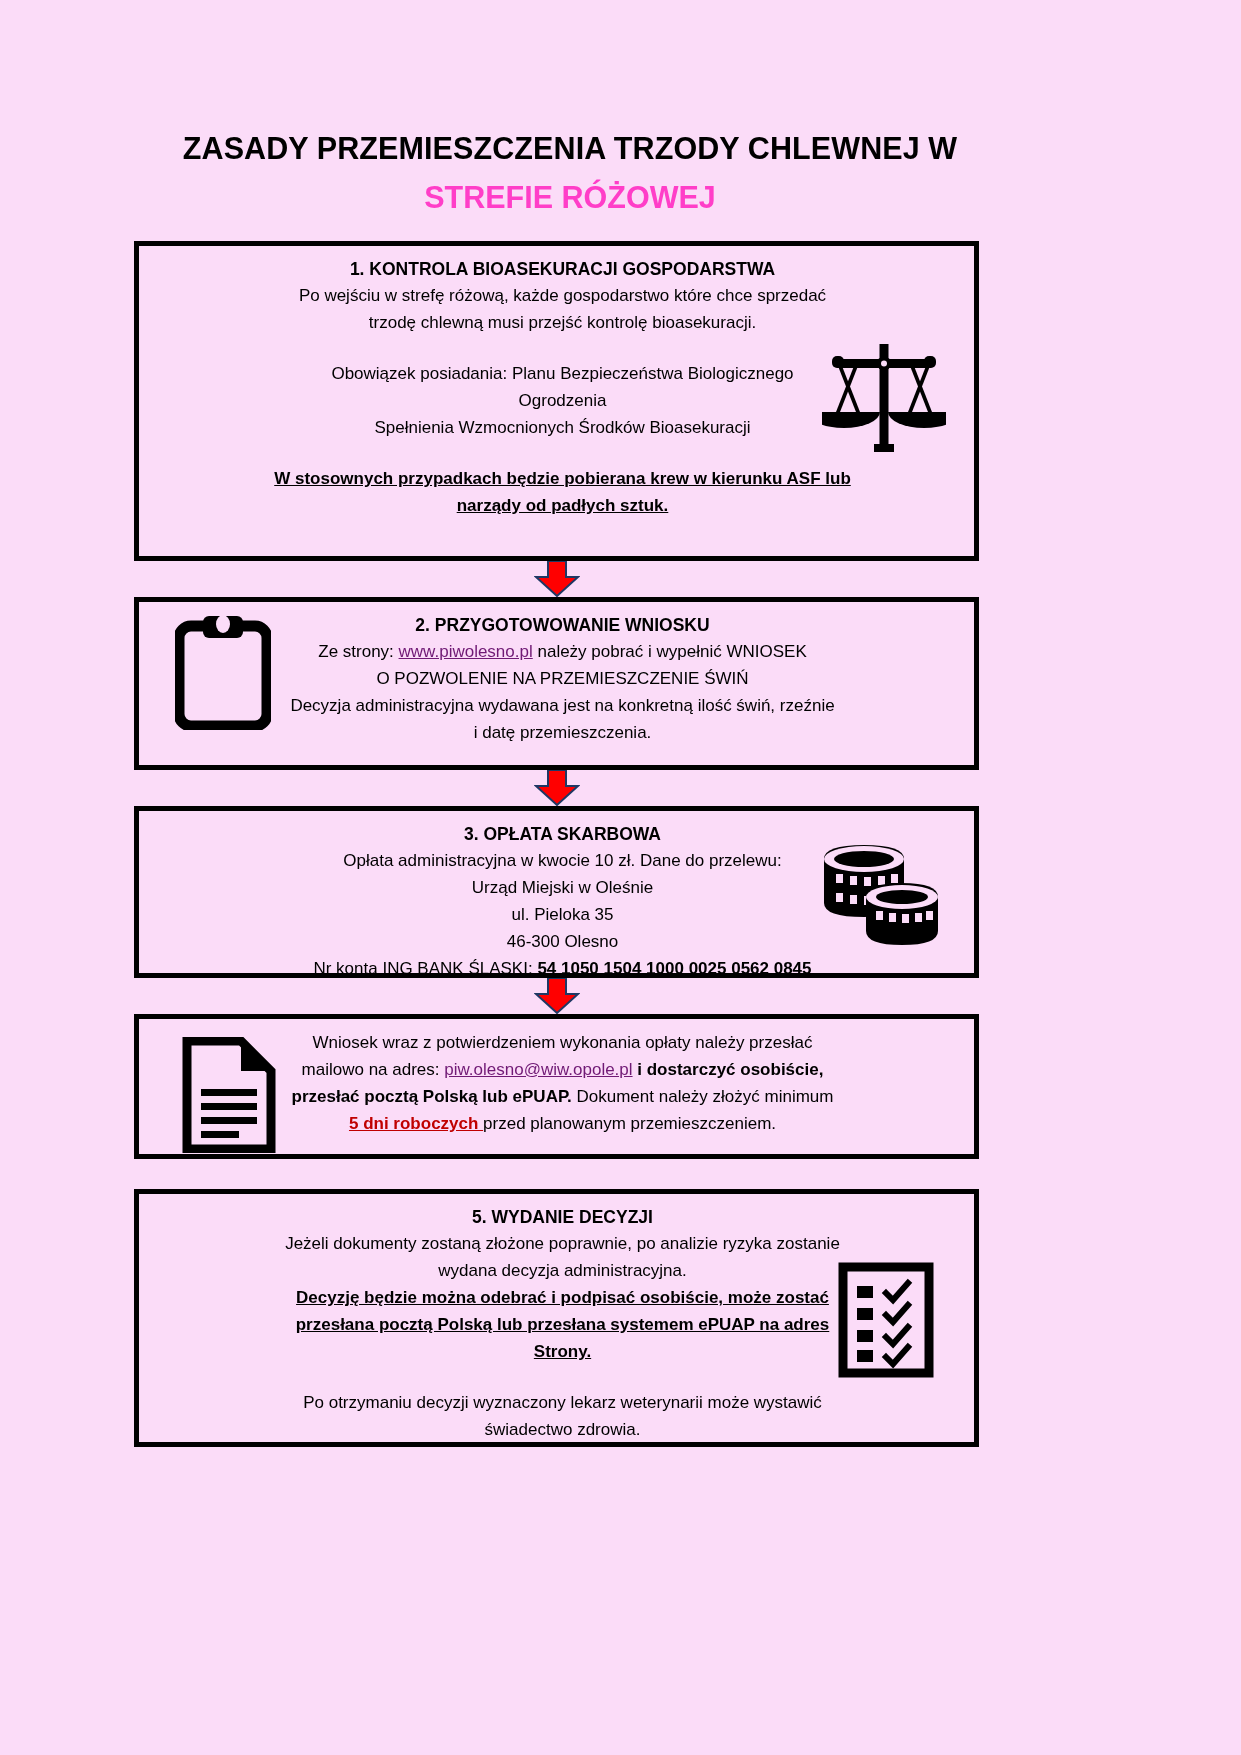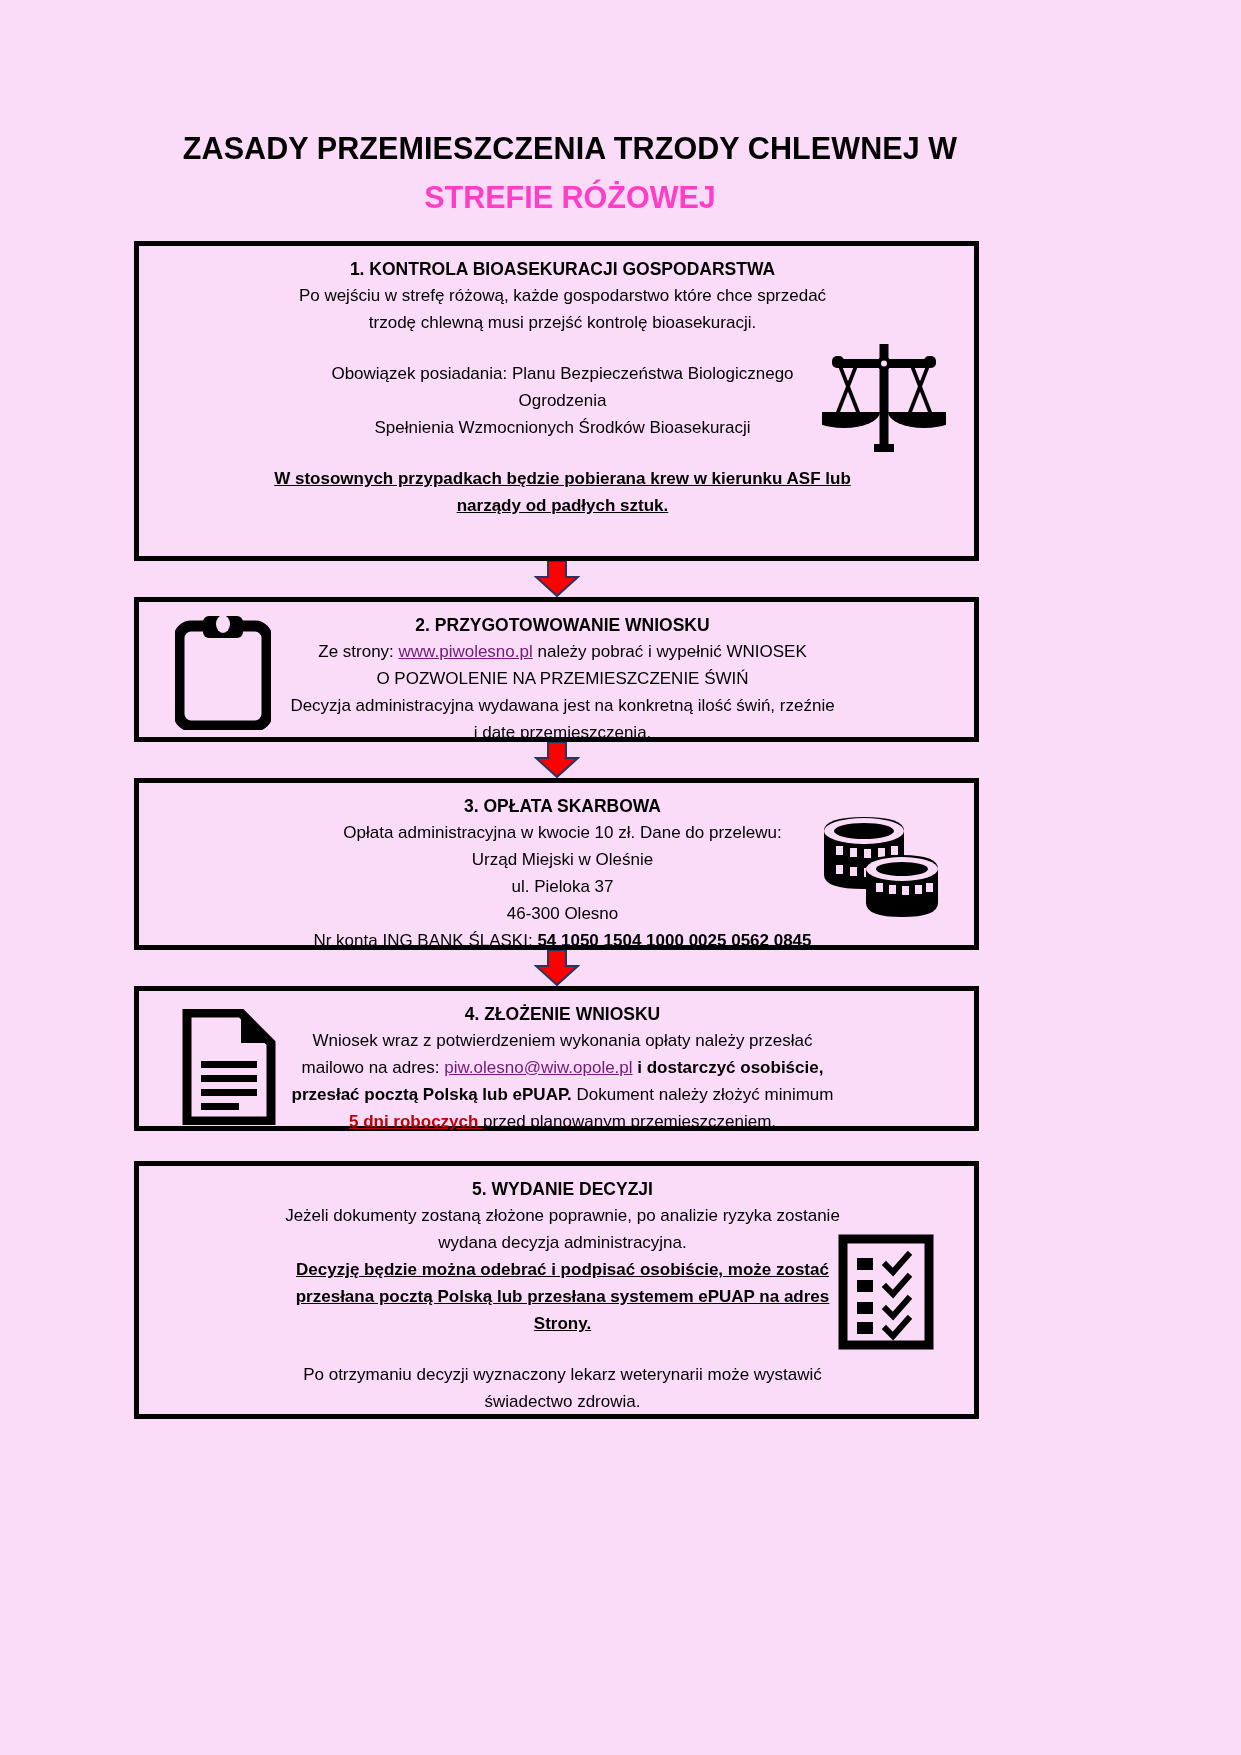--- a/index.html
+++ b/index.html
@@ -172,21 +172,21 @@
     </div>
 
     <div class="arrow-wrap">
       <span class="arrow">
         <svg width="46" height="36" viewBox="0 0 46 36" xmlns="http://www.w3.org/2000/svg">
           <polygon points="14,0 32,0 32,16 44,16 23,35 2,16 14,16" fill="#ff0000" stroke="#1f3864" stroke-width="2"></polygon>
         </svg>
       </span>
     </div>
 
-    <div class="step" id="step-2-box" style="height:145px;">
+    <div class="step" id="step-2-box" style="height:173px;">
       <span class="icon-abs" id="icon-clipboard">
         <svg width="96" height="118" viewBox="0 0 96 118" xmlns="http://www.w3.org/2000/svg">
           <rect x="4" y="14" width="88" height="100" rx="12" fill="none" stroke="#000" stroke-width="11"></rect>
           <rect x="28" y="4" width="40" height="22" rx="6" fill="#000"></rect>
           <ellipse cx="48" cy="12" rx="7" ry="9" fill="#fbdcf8"></ellipse>
         </svg>
       </span>
       <div class="step-inner">
         <div class="step-title">2. PRZYGOTOWOWANIE WNIOSKU</div>
         <div class="step-text">
@@ -237,21 +237,21 @@
             <rect x="84" y="73" width="7" height="9"></rect>
               <rect x="97" y="72" width="7" height="9"></rect>
             <rect x="108" y="70" width="7" height="9"></rect>
           </g>
         </svg>
       </span>
       <div class="step-inner">
         <div class="step-title">3. OPŁATA SKARBOWA</div>
         <div class="step-text">Opłata administracyjna w kwocie 10 zł. Dane do przelewu:</div>
         <div class="step-text">Urząd Miejski w Oleśnie</div>
-        <div class="step-text">ul. Pieloka 37</div>
+        <div class="step-text">ul. Pieloka 35</div>
         <div class="step-text">46-300 Olesno</div>
         <div class="step-text">
           <span>Nr konta ING BANK ŚLĄSKI: </span><span class="b">54 1050 1504 1000 0025 0562 0845</span>
         </div>
       </div>
     </div>
 
     <div class="arrow-wrap">
       <span class="arrow">
         <svg width="46" height="36" viewBox="0 0 46 36" xmlns="http://www.w3.org/2000/svg">
@@ -267,21 +267,20 @@
           <path d="M62 4 L62 34 L92 34 Z" fill="#000"></path>
           <g fill="#000">
             <rect x="22" y="52" width="56" height="7"></rect>
             <rect x="22" y="66" width="56" height="7"></rect>
             <rect x="22" y="80" width="56" height="7"></rect>
             <rect x="22" y="94" width="38" height="7"></rect>
           </g>
         </svg>
       </span>
       <div class="step-inner">
-        <div class="step-title">4. ZŁOŻENIE WNIOSKU</div>
         <div class="step-text">Wniosek wraz z potwierdzeniem wykonania opłaty należy przesłać</div>
         <div class="step-text">
           <span>mailowo na adres: </span><span class="link">piw.olesno@wiw.opole.pl</span><span class="b"> i dostarczyć osobiście,</span>
         </div>
         <div class="step-text">
           <span class="b">przesłać pocztą Polską lub ePUAP.</span><span> Dokument należy złożyć minimum</span>
         </div>
         <div class="step-text">
           <span class="link-red"> 5 dni roboczych </span><span> przed planowanym przemieszczeniem.</span>
         </div>

